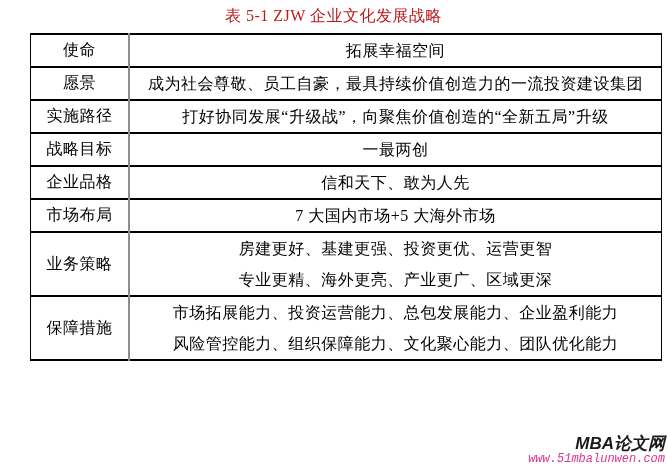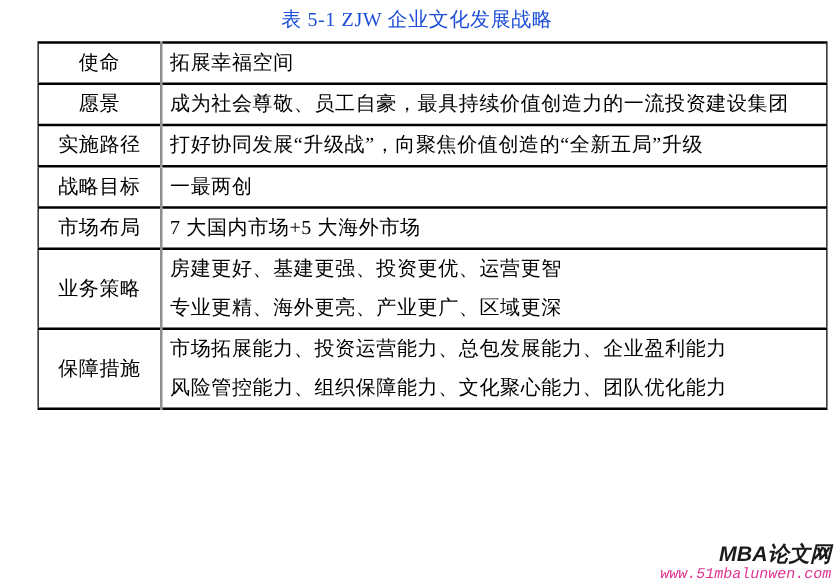--- a/index.html
+++ b/index.html
@@ -16,21 +16,21 @@
     color: #000000;
   }
   .page-title {
     position: absolute;
     top: 6px;
     left: 0;
     width: 667px;
     text-align: center;
     font-size: 16px;
     letter-spacing: 0.5px;
-    color: #1d4ed8;
+    color: #b91c1c;
   }
   table.strategy-table {
     position: absolute;
     top: 33px;
     left: 30px;
     width: 632px;
     border-collapse: collapse;
     table-layout: fixed;
     font-size: 16px;
     letter-spacing: 0.5px;
@@ -47,21 +47,21 @@
   }
   table.strategy-table th.label {
     width: 93px;
     border-right: 2px solid #8f8f8f;
     font-weight: normal;
     text-align: center;
     vertical-align: middle;
     padding: 0 2px;
   }
   table.strategy-table td.content {
-    text-align: left;
+    text-align: center;
     vertical-align: middle;
     padding: 0 6px;
   }
   tr.single { height: 33px; }
   tr.double { height: 63px; }
   td.content .line {
     line-height: 31px;
     white-space: nowrap;
   }
   .watermark {
@@ -115,20 +115,26 @@
           <div class="line">打好协同发展“升级战”，向聚焦价值创造的“全新五局”升级</div>
         </td>
   </tr>
       <tr class="single">
     <th class="label">战略目标</th>
     <td class="content">
           <div class="line">一最两创</div>
         </td>
   </tr>
       <tr class="single">
+    <th class="label">企业品格</th>
+    <td class="content">
+          <div class="line">信和天下、敢为人先</div>
+        </td>
+  </tr>
+      <tr class="single">
     <th class="label">市场布局</th>
     <td class="content">
           <div class="line">7 大国内市场+5 大海外市场</div>
         </td>
   </tr>
       <tr class="double">
     <th class="label">业务策略</th>
     <td class="content">
           <div class="line">房建更好、基建更强、投资更优、运营更智</div>
           <div class="line">专业更精、海外更亮、产业更广、区域更深</div>

